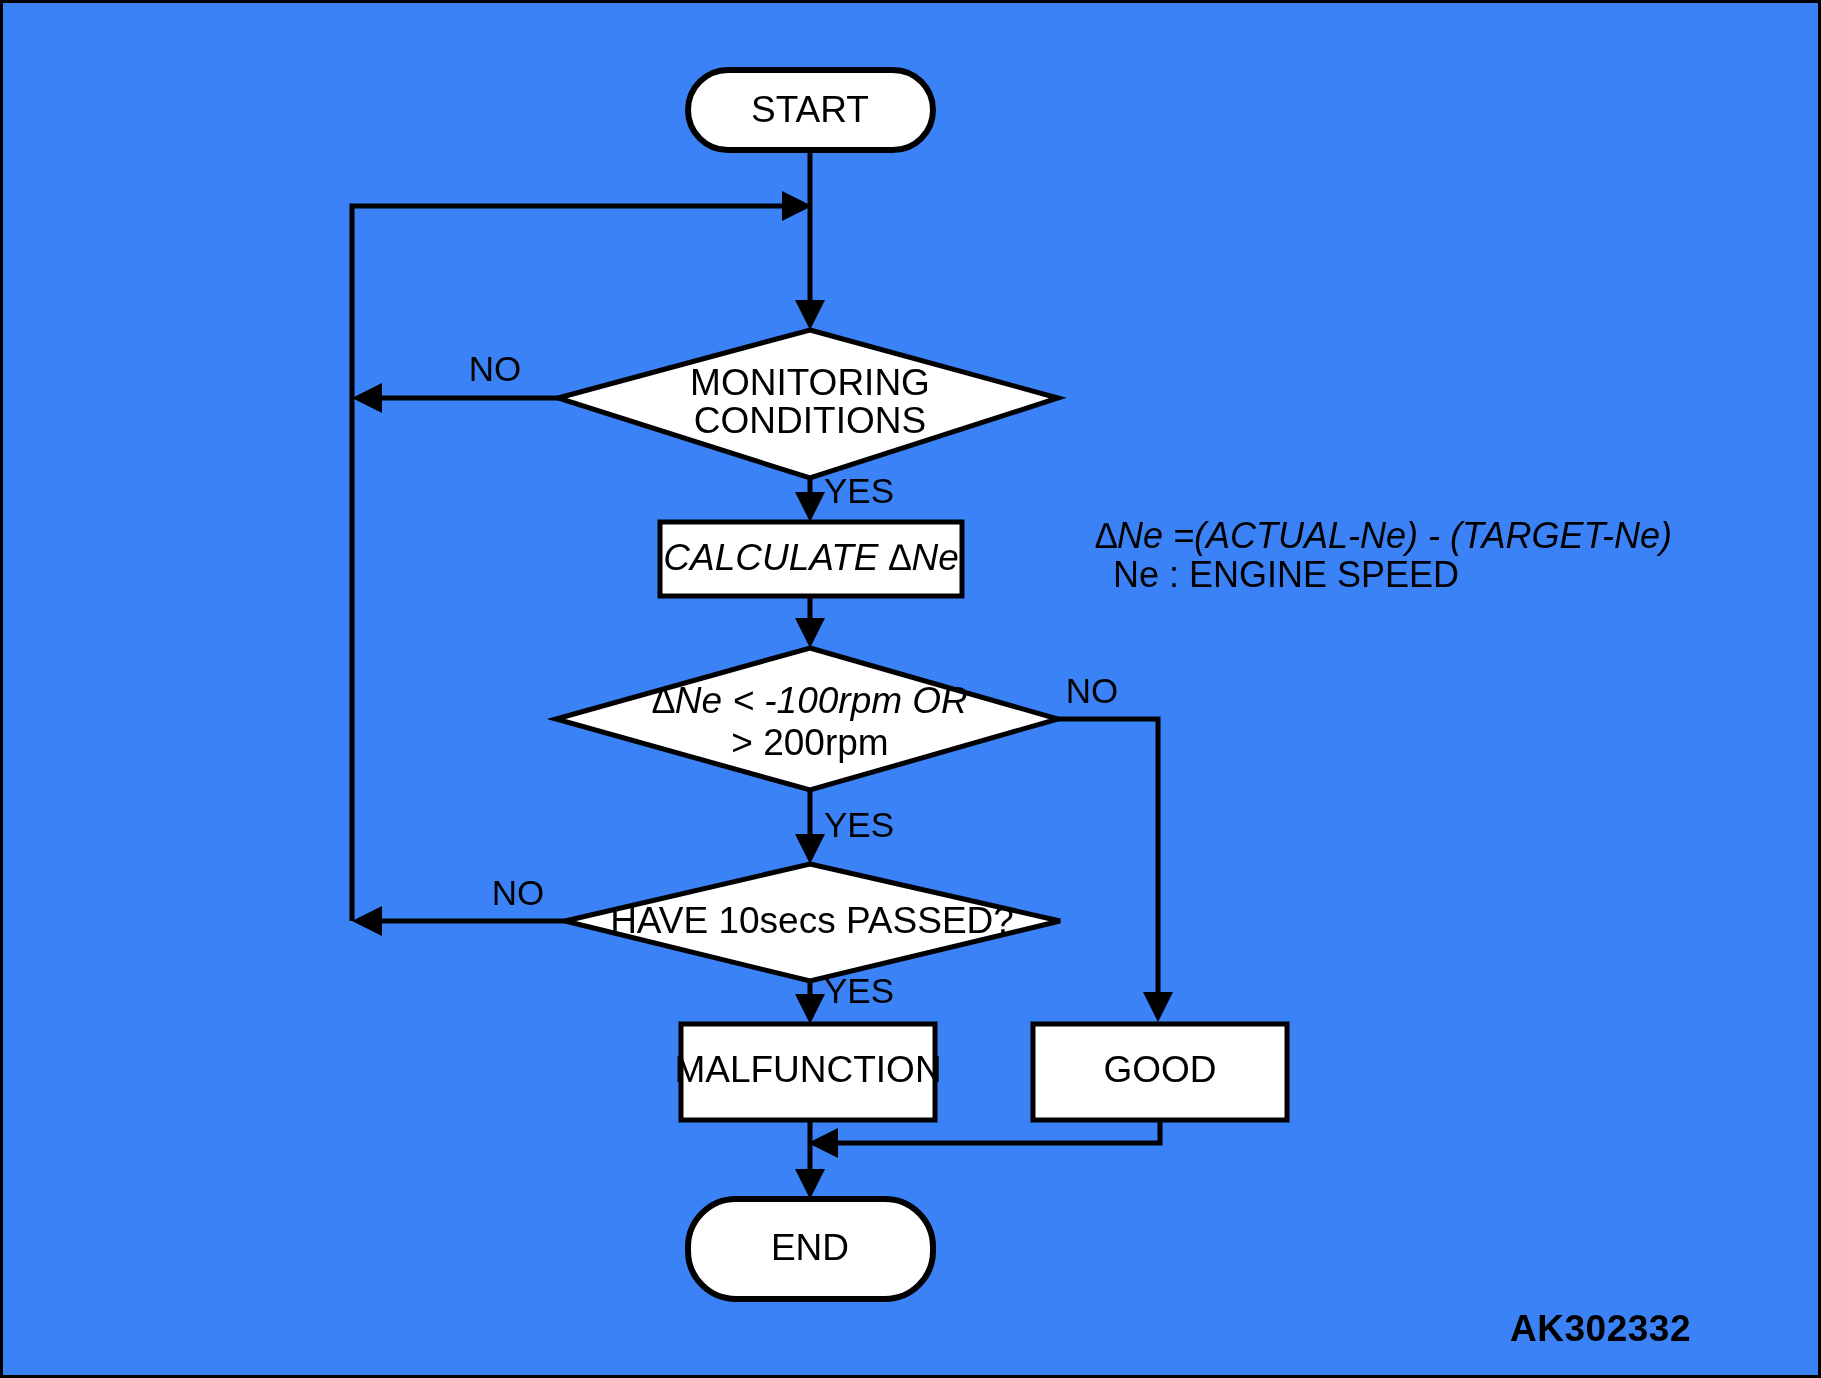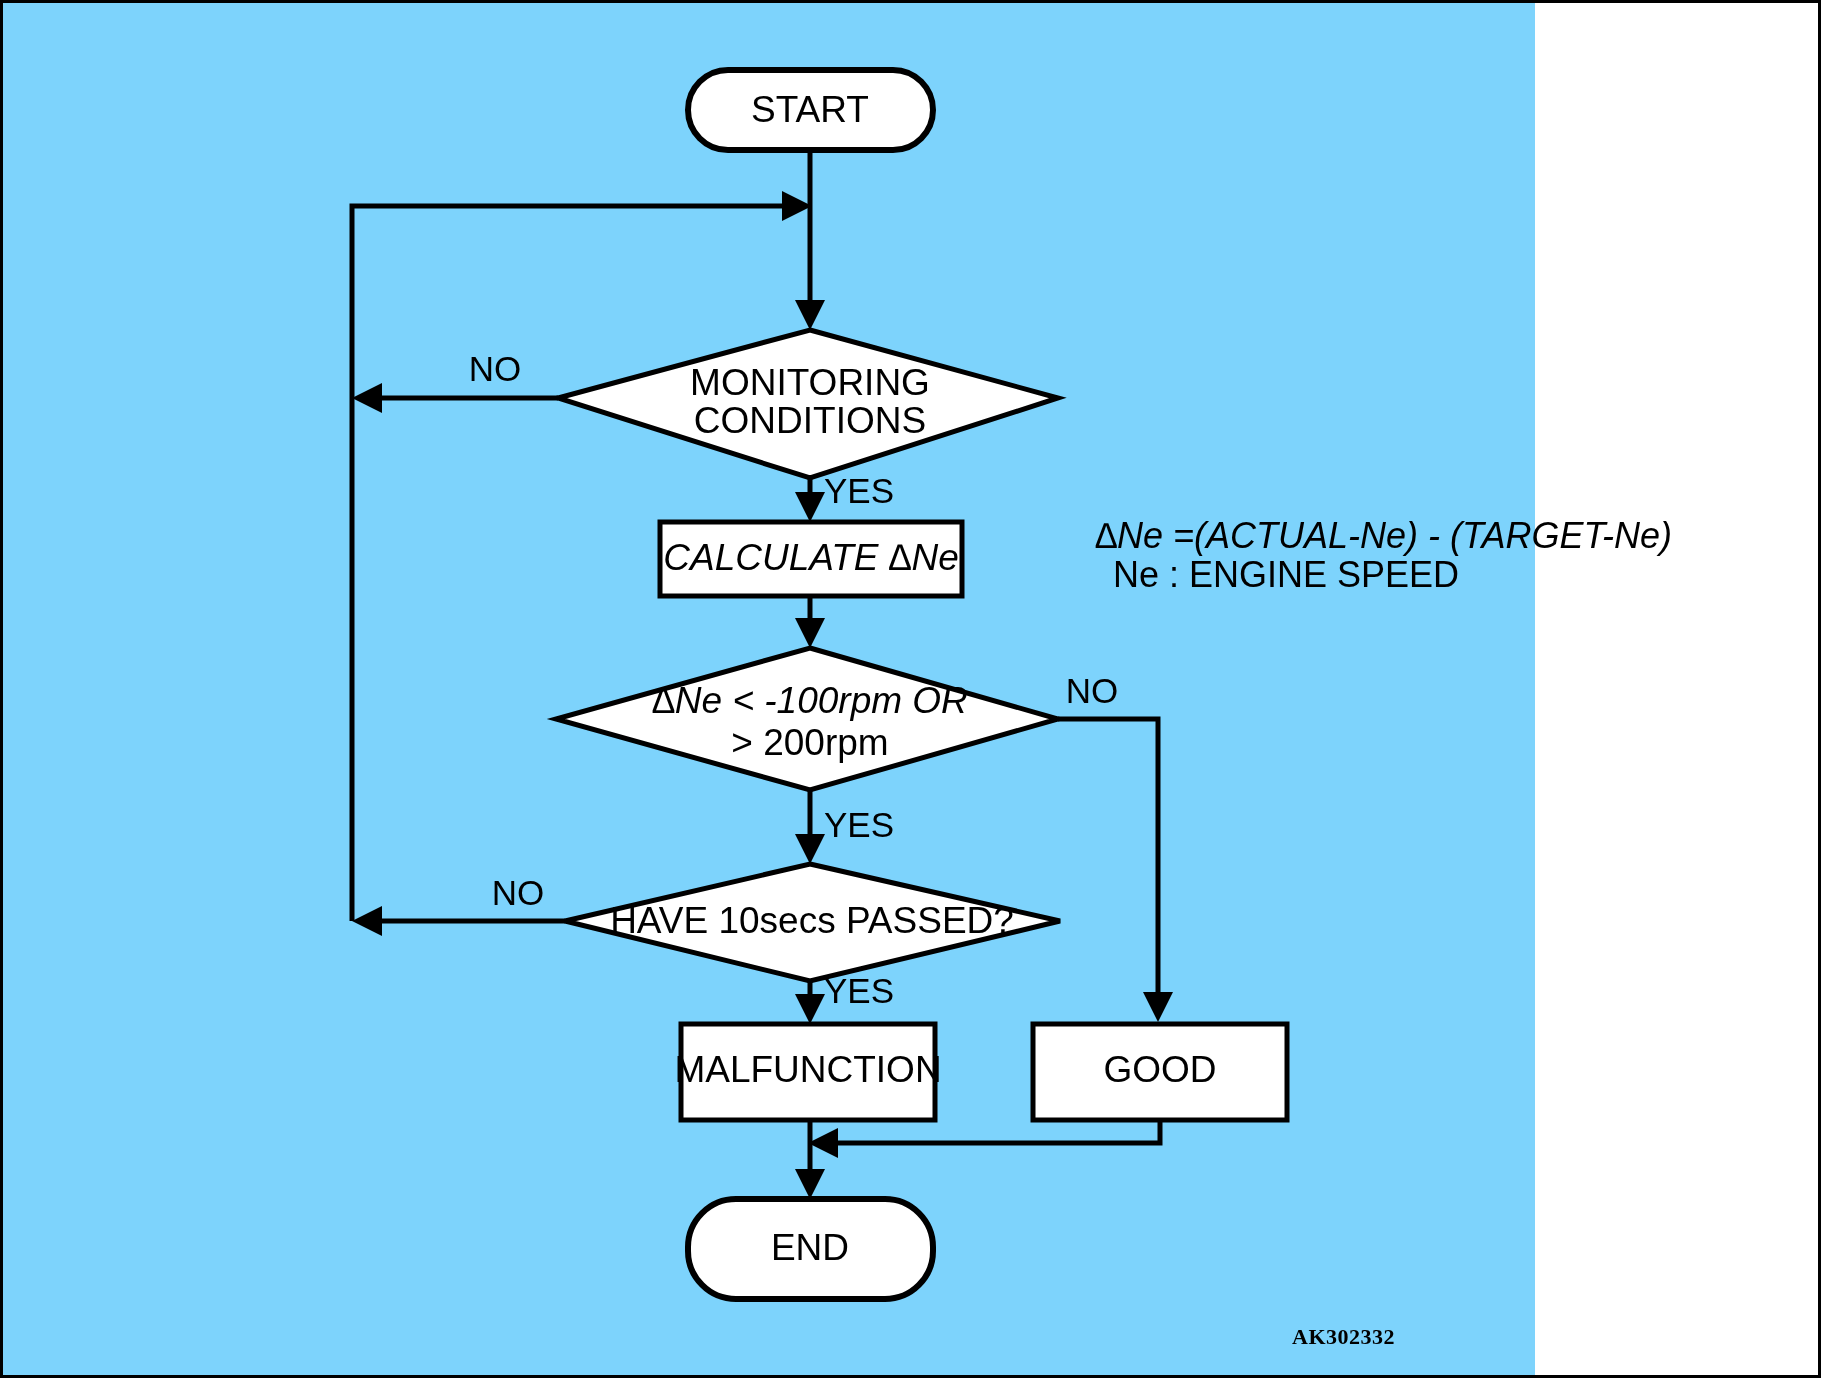--- a/index.html
+++ b/index.html
@@ -8,23 +8,23 @@
     background: #ffffff;
   }
   body {
     width: 1821px;
     height: 1378px;
     font-family: "Liberation Sans", sans-serif;
     overflow: hidden;
   }
   #page {
     position: relative;
-    width: 1535px;
+    width: 1821px;
     height: 1378px;
-    background: #7dd3fc;
+    background: #3b82f6;
   }
   .frame-border {
     position: absolute;
     left: 0;
     top: 0;
     width: 1821px;
     height: 1378px;
     box-sizing: border-box;
     border: 3px solid #000000;
     pointer-events: none;
@@ -76,24 +76,24 @@
     fill: #000000;
     font-size: 36px;
     text-anchor: start;
     dominant-baseline: middle;
   }
   text.delta {
     font-style: italic;
   }
   .code-label {
     position: absolute;
-    right: 140px;
+    right: 130px;
     bottom: 28px;
-    font-family: Liberation Serif, serif;
-    font-size: 22px;
+    font-family: Liberation Sans, sans-serif;
+    font-size: 37px;
     font-weight: bold;
     color: #000000;
     letter-spacing: 0.5px;
   }
 </style>
 </head>
 <body>
 
 <div id="page">
 

